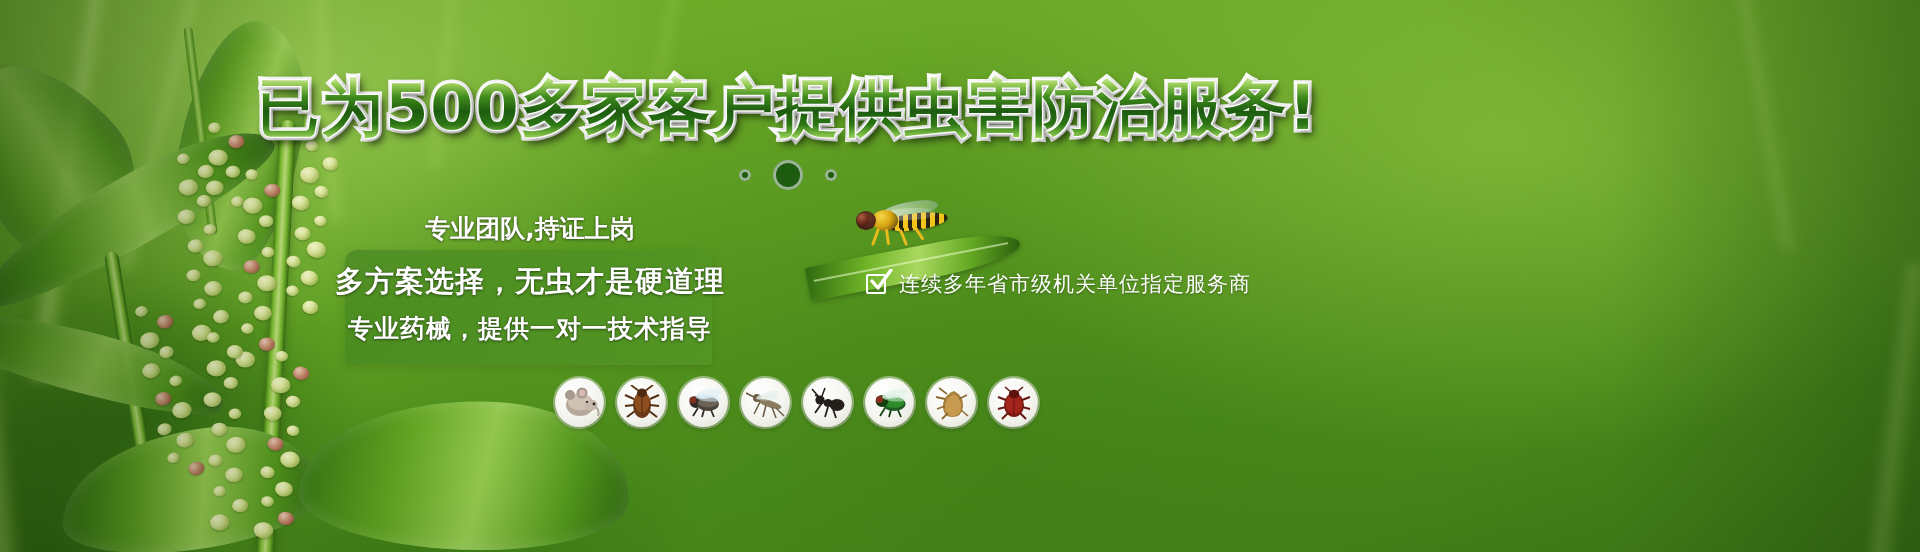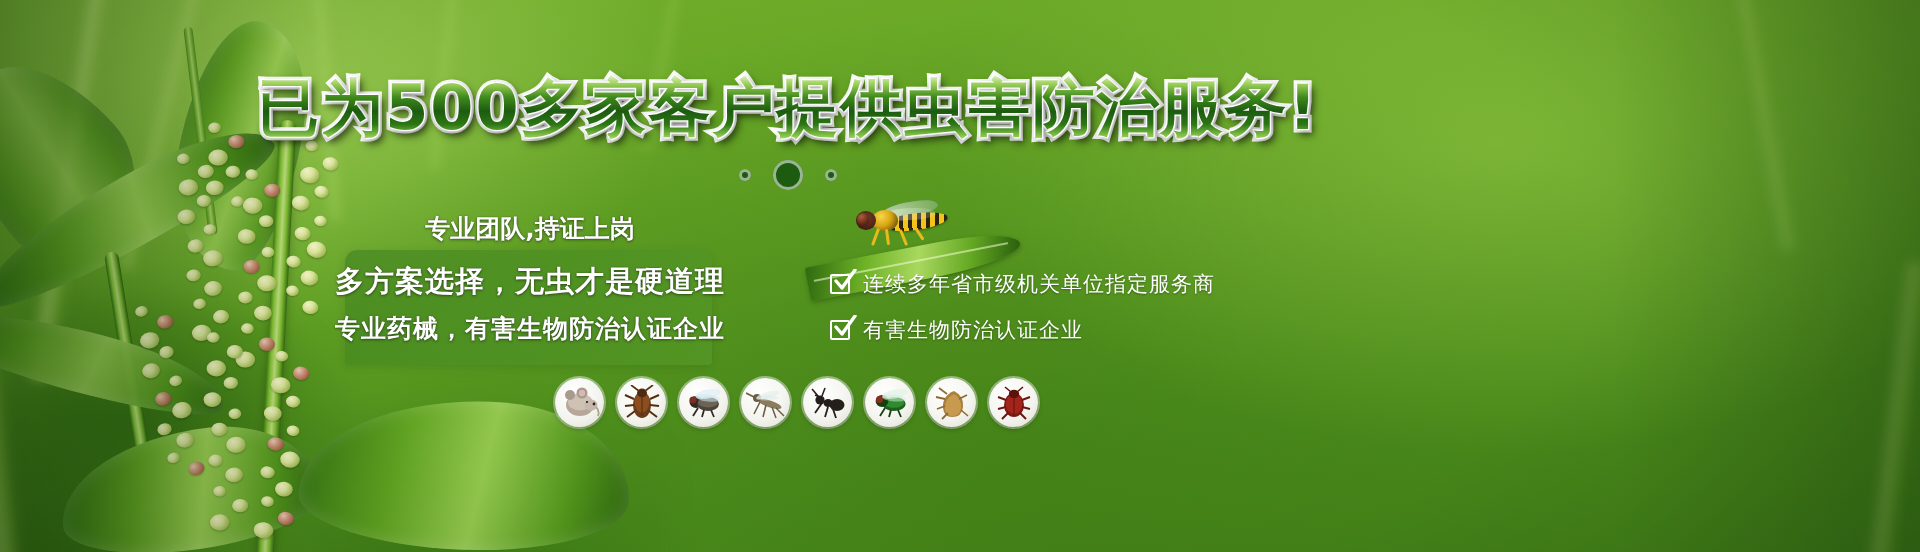--- a/index.html
+++ b/index.html
@@ -223,21 +223,21 @@
     transform:rotate(-4deg);
   }
   .fly .leg { position:absolute; background:#e8bb1c; border-radius:2px; }
   .fly .leg.g1 { left:22px; top:27px; width:3px; height:18px; transform:rotate(20deg); }
   .fly .leg.g2 { left:34px; top:28px; width:3px; height:16px; transform:rotate(-8deg); }
   .fly .leg.g3 { left:50px; top:28px; width:3px; height:17px; transform:rotate(-22deg); }
   .fly .leg.g4 { left:66px; top:26px; width:3px; height:14px; transform:rotate(-34deg); }
 
   
   .checklist {
-    position:absolute; left:830px; top:272px; width:560px;
+    position:absolute; left:866px; top:272px; width:560px;
     display:flex; flex-direction:column; gap:22px;
   }
   .check-item { display:flex; align-items:center; gap:13px; }
   .check-box {
     position:relative; width:20px; height:20px;
     border:2px solid #ffffff; border-radius:2px; flex:0 0 auto;
   }
   .check-box .tick {
     position:absolute; left:1px; top:-7px; width:24px; height:22px;
   }
@@ -400,21 +400,21 @@
   <div class="dots">
     <span class="dot small"></span>
     <span class="dot big"></span>
     <span class="dot small"></span>
   </div>
 
   <div class="feature-box"></div>
   <div class="feature-lines">
     <div class="f-line l1">专业团队,持证上岗</div>
     <div class="f-line l2">多方案选择，无虫才是硬道理</div>
-    <div class="f-line l3">专业药械，有害生物防治认证企业</div>
+    <div class="f-line l3">专业药械，提供一对一技术指导</div>
   </div>
 
   <div class="fly-scene">
     <div class="fly-leaf"></div>
     <div class="fly-leaf-vein"></div>
     <div class="fly">
       <span class="wing"></span>
       <span class="abdomen"></span>
       <span class="wing2"></span>
       <span class="thorax"></span>
@@ -429,28 +429,20 @@
 
   <div class="checklist">
     <div class="check-item">
       <span class="check-box">
         <svg class="tick" viewBox="0 0 24 22" fill="none">
           <path d="M3 12 L9 19 L22 1" stroke="#ffffff" stroke-width="3.4" stroke-linecap="round" stroke-linejoin="round"></path>
         </svg>
       </span>
       <span class="check-text">连续多年省市级机关单位指定服务商</span>
     </div>
-    <div class="check-item">
-      <span class="check-box">
-        <svg class="tick" viewBox="0 0 24 22" fill="none">
-          <path d="M3 12 L9 19 L22 1" stroke="#ffffff" stroke-width="3.4" stroke-linecap="round" stroke-linejoin="round"></path>
-        </svg>
-      </span>
-      <span class="check-text">有害生物防治认证企业</span>
-    </div>
   </div>
 
   <div class="pest-row">
 
     <div class="pest">
       <svg width="40" height="34" viewBox="0 0 40 34">
         <ellipse cx="20" cy="19" rx="14" ry="11" fill="#b6a79a"></ellipse>
         <ellipse cx="20" cy="16" rx="12" ry="8.5" fill="#cfc2b5"></ellipse>
         <circle cx="10" cy="9" r="5" fill="#a89a8c"></circle>
         <circle cx="22" cy="7" r="5.5" fill="#a89a8c"></circle>

